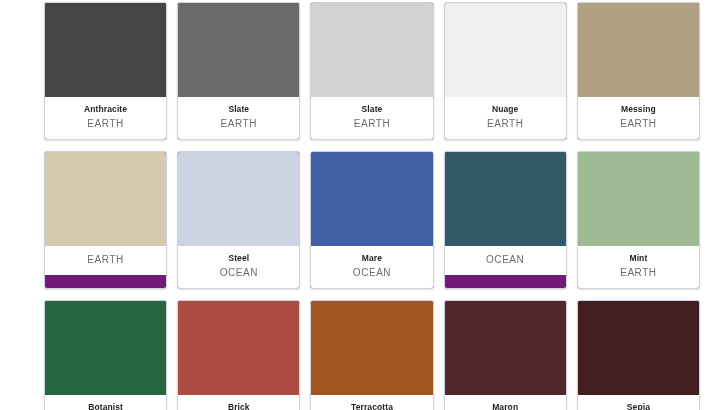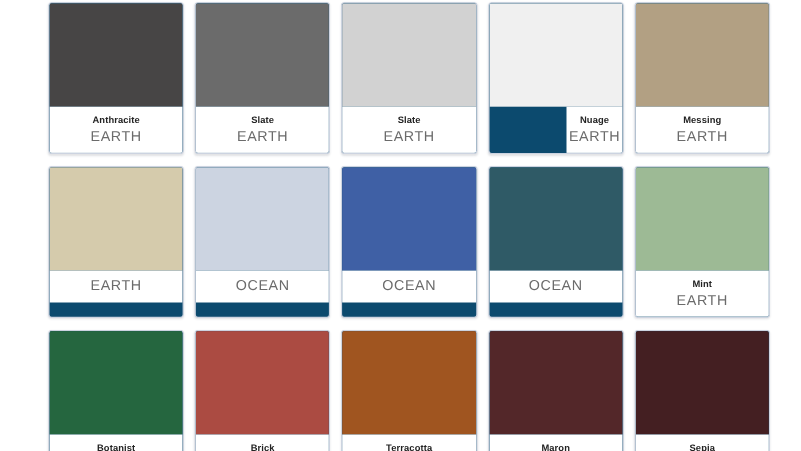--- a/index.html
+++ b/index.html
@@ -17,21 +17,21 @@
     position: absolute;
     left: 44px;
     top: 2px;
     width: 656px;
     display: grid;
     grid-template-columns: repeat(5, 1fr);
     column-gap: 10px;
     row-gap: 11px;
   }
   .swatch-card {
-    background: #0c4a6e;
+    background: #701a75;
     border: 1px solid #ccd3e0;
     border-radius: 3px;
     box-shadow: 0 1px 2px rgba(60,70,90,0.16);
     overflow: hidden;
     display: flex;
     flex-direction: column;
   }
   .swatch-color {
     width: 100%;
     height: 94px;
@@ -43,21 +43,21 @@
     text-align: center;
   }
   .swatch-name {
     font-size: 8.5px;
     font-weight: bold;
     color: #232323;
     line-height: 13px;
     letter-spacing: 0.1px;
   }
   .swatch-family {
-    font-size: 13px;
+    font-size: 10px;
     font-weight: normal;
     color: #6b6b6b;
     line-height: 14px;
     letter-spacing: 0.55px;
     margin-top: 1px;
   }
 </style>
 </head>
 <body style="background: rgb(255, 255, 255);">
 
@@ -76,21 +76,21 @@
         <div class="swatch-family" style="color: rgb(107, 107, 107);">EARTH</div>
       </div>
     </div>
     <div class="swatch-card" style="border-color: rgb(204, 211, 224);">
       <div class="swatch-color" style="background: rgb(210, 210, 210);"></div>
       <div class="swatch-meta">
         <div class="swatch-name" style="color: rgb(35, 35, 35);">Slate</div>
         <div class="swatch-family" style="color: rgb(107, 107, 107);">EARTH</div>
       </div>
     </div>
-    <div class="swatch-card" style="border-color: rgb(204, 211, 224); align-items: flex-end;">
+    <div class="swatch-card" style="border-color: rgb(204, 211, 224);">
       <div class="swatch-color" style="background: rgb(240, 240, 240);"></div>
       <div class="swatch-meta">
         <div class="swatch-name" style="color: rgb(35, 35, 35);">Nuage</div>
         <div class="swatch-family" style="color: rgb(107, 107, 107);">EARTH</div>
       </div>
     </div>
     <div class="swatch-card" style="border-color: rgb(204, 211, 224); justify-content: space-between;">
       <div class="swatch-color" style="background: rgb(178, 160, 131);"></div>
       <div class="swatch-meta">
         <div class="swatch-name" style="color: rgb(35, 35, 35);">Messing</div>
@@ -99,26 +99,28 @@
     </div>
     <div class="swatch-card" style="border-color: rgb(204, 211, 224);">
       <div class="swatch-color" style="background: rgb(213, 203, 172);"></div>
       <div class="swatch-meta">
         <div class="swatch-family" style="color: rgb(107, 107, 107);">EARTH</div>
       </div>
     </div>
     <div class="swatch-card" style="border-color: rgb(204, 211, 224);">
       <div class="swatch-color" style="background: rgb(204, 212, 225);"></div>
       <div class="swatch-meta">
+        <div class="swatch-name" style="color: rgb(35, 35, 35);">Steel</div>
         <div class="swatch-family" style="color: rgb(107, 107, 107);">OCEAN</div>
       </div>
     </div>
     <div class="swatch-card" style="border-color: rgb(204, 211, 224);">
       <div class="swatch-color" style="background: rgb(63, 96, 165);"></div>
       <div class="swatch-meta">
+        <div class="swatch-name" style="color: rgb(35, 35, 35);">Mare</div>
         <div class="swatch-family" style="color: rgb(107, 107, 107);">OCEAN</div>
       </div>
     </div>
     <div class="swatch-card" style="border-color: rgb(204, 211, 224);">
       <div class="swatch-color" style="background: rgb(47, 90, 102);"></div>
       <div class="swatch-meta">
         <div class="swatch-family" style="color: rgb(107, 107, 107);">OCEAN</div>
       </div>
     </div>
     <div class="swatch-card" style="border-color: rgb(204, 211, 224);">

